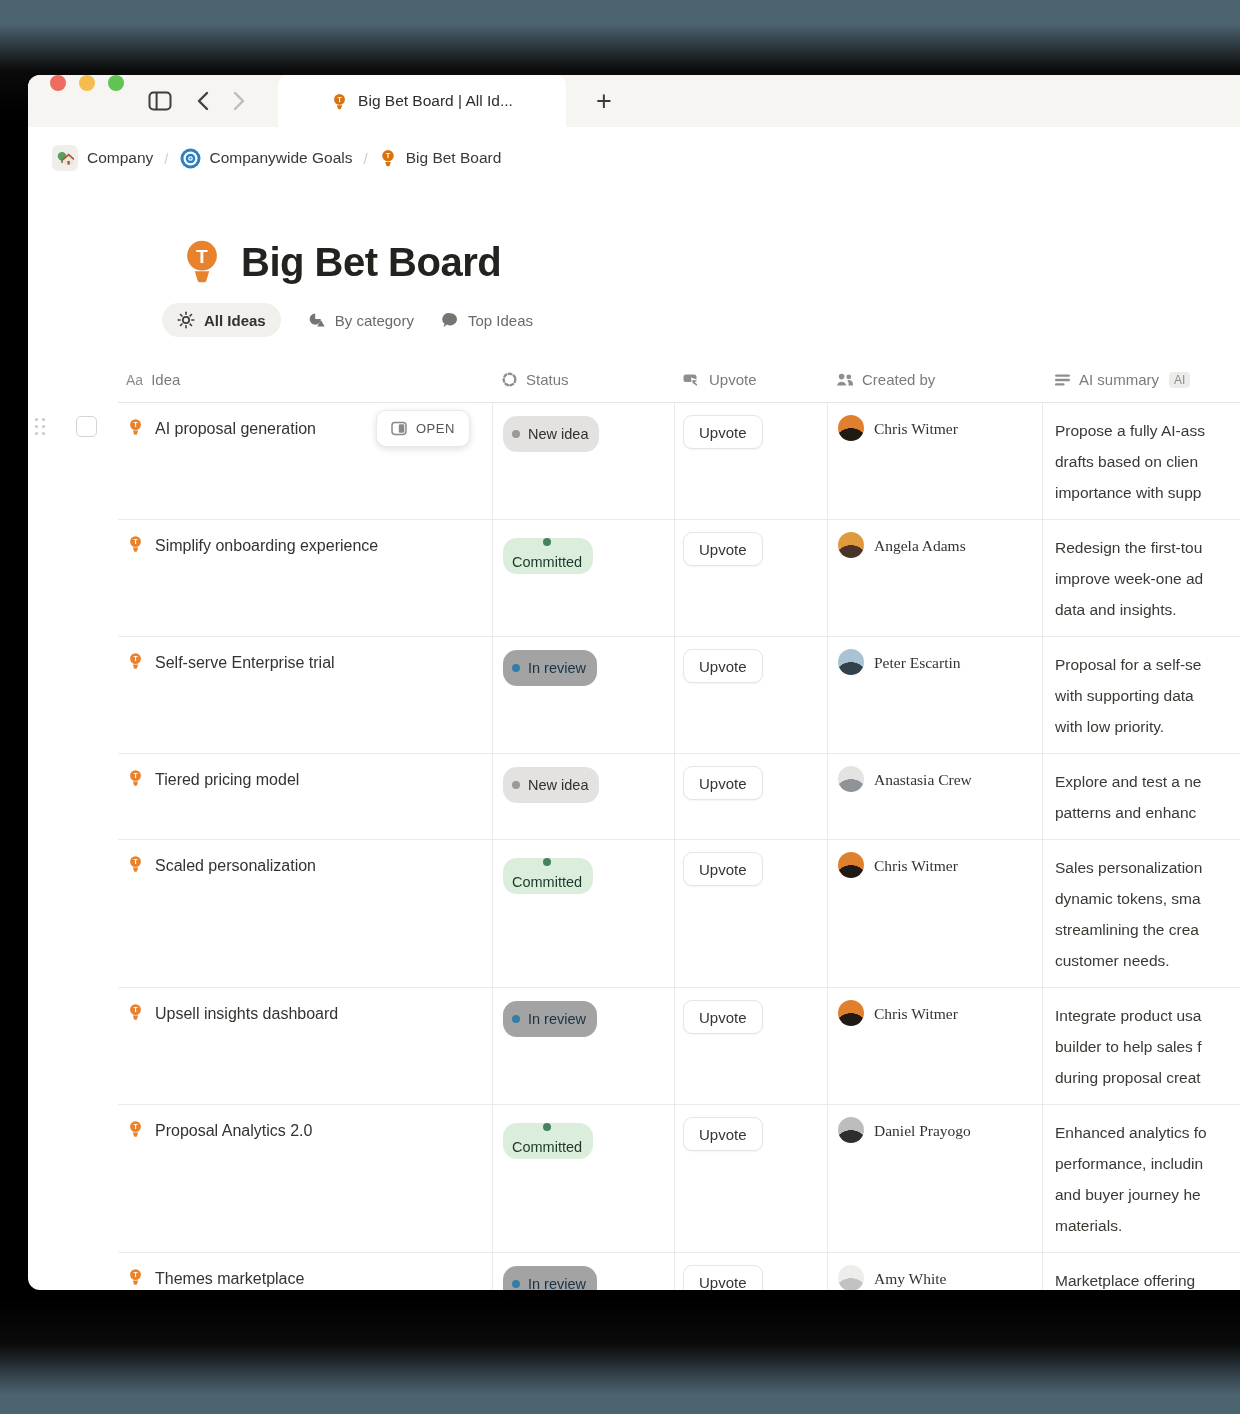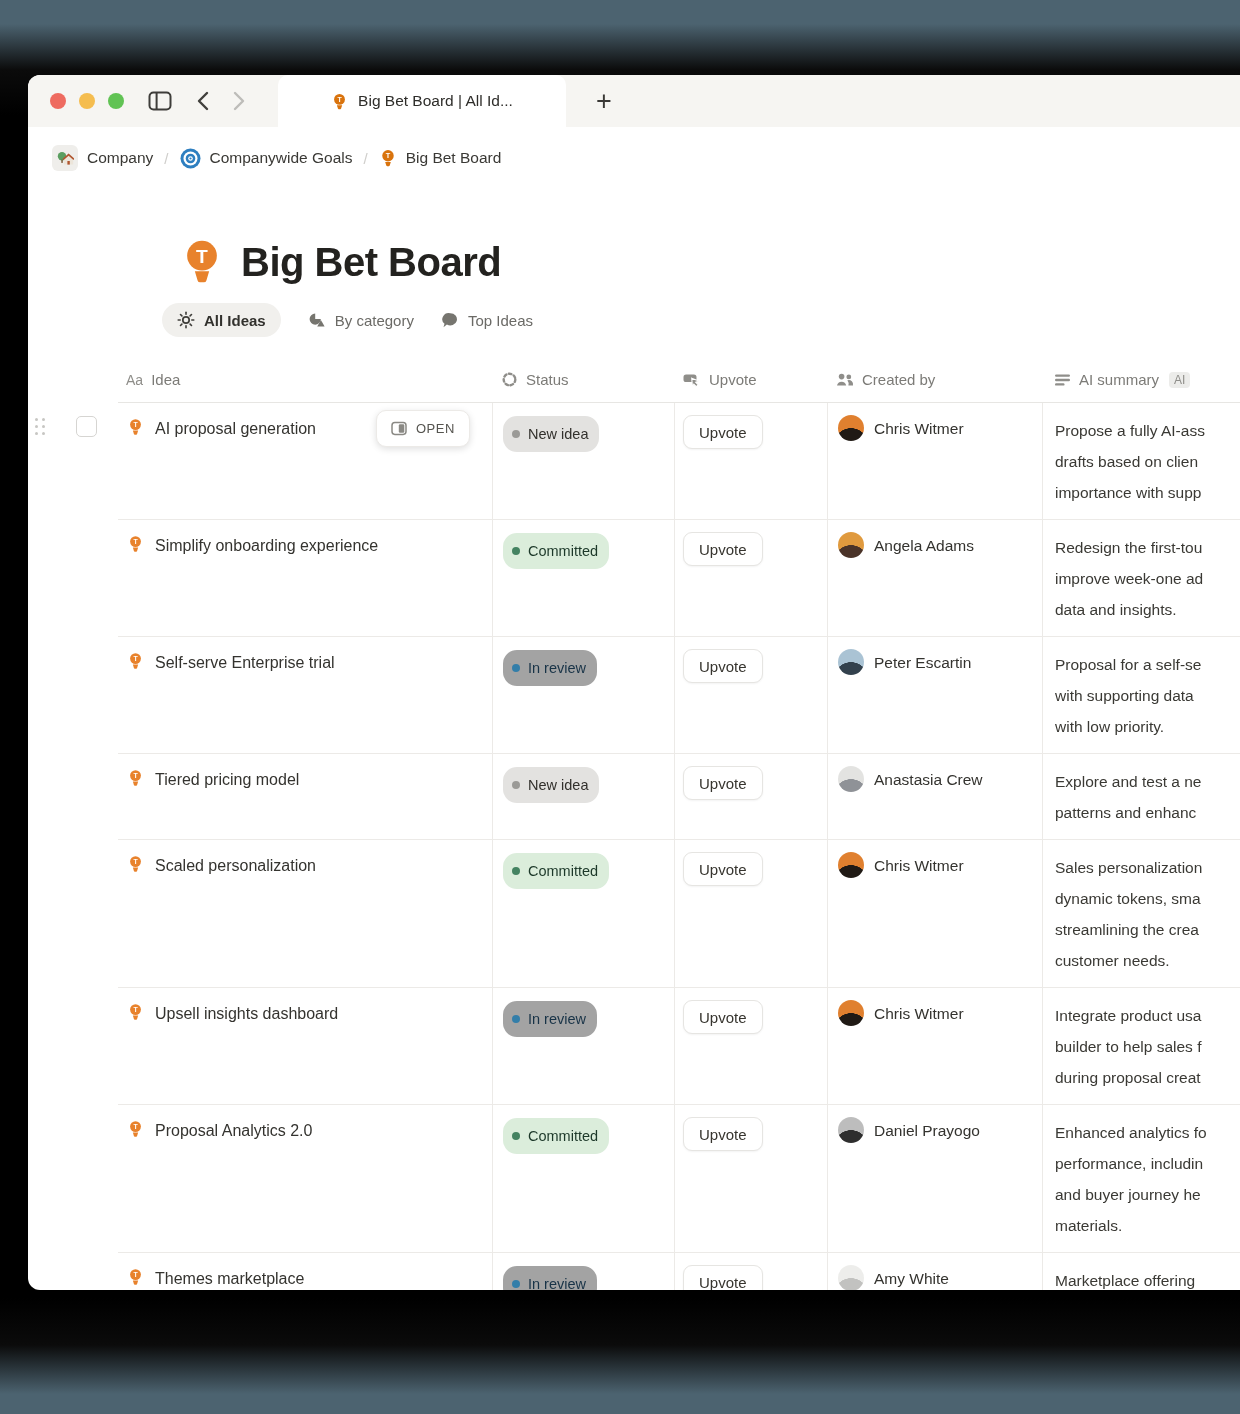--- a/index.html
+++ b/index.html
@@ -12,21 +12,21 @@
       #4C6370 0px, #4C6370 24px,
       #0b0b0b 70px, #000 115px,
       #000 1298px, #0b0b0b 1345px,
       #4C6370 1394px, #4C6370 1414px);
   }
   .window {
     position:absolute; left:28px; top:75px; width:1212px; height:1215px;
     background:#fff; border-radius:12px 0 0 12px; overflow:hidden;
   }
   
-  .tabbar { position:relative; height:52px; background:#f6f5f2; display:flex; align-items:center; }
+  .tabbar { position:relative; height:52px; background:#f6f5f2; display:flex; }
   .lights { display:flex; gap:13px; margin-left:22px; }
   .light { width:16px; height:16px; border-radius:50%; display:block; }
   .light.red{ background:#ee6b60; } .light.yellow{ background:#f5bd4f; } .light.green{ background:#61c354; }
   .nav-ic { margin-left:24px; display:flex; align-items:center; }
   .chev { margin-left:24px; display:flex; align-items:center; }
   .tab {
     position:absolute; left:250px; top:0; width:288px; height:52px; background:#fff;
     border-radius:10px 10px 0 0; display:flex; align-items:center; justify-content:center; gap:10px;
     font-size:15.5px; font-weight:500; color:#2e2d2a;
   }
@@ -58,26 +58,26 @@
   .idea-label { line-height:28px; white-space:nowrap; overflow:hidden; }
   .drag-handle { position:absolute; left:-83px; top:15px; display:grid; grid-template-columns:3px 3px; gap:4px; }
   .drag-handle i { width:3px; height:3px; border-radius:50%; background:#c7c6c3; display:block; }
   .row-checkbox { position:absolute; left:-42px; top:13px; width:21px; height:21px; border:1.5px solid #d6d5d2; border-radius:5px; background:#fff; }
   .open-btn { position:absolute; left:258px; top:7px; height:37px; display:flex; align-items:center; gap:9px; padding:8px 14px;
     background:#fff; border:1px solid #eceae7; border-radius:10px; box-shadow:0 2px 7px rgba(0,0,0,.13);
     font-size:13px; font-weight:500; letter-spacing:.5px; color:#55544f; }
   .pill { display:inline-flex; align-items:center; gap:8px; height:36px; padding:0 11px 0 9px; border-radius:14px; font-size:14.5px; margin-top:1px; }
   .pill .dot { width:8px; height:8px; border-radius:50%; }
   .pill-gray { background:#e3e2e0; color:#32302c; } .pill-gray .dot { background:#9b9a97; }
-  .pill-green { background:#dbeddb; color:#1c3829; } .pill-green .dot { background:#448361; }
+  .pill-green { background:#dbeddb; color:#1c3829;flex-direction:column; } .pill-green .dot { background:#448361; }
   .pill-blue { background:#a3a3a3; color:#183347; } .pill-blue .dot { background:#337ea9; }
   .upvote-cell { padding-left:8px; }
   .upvote-btn { height:34px; padding:0 15px; background:#fff; border:1px solid #e6e5e2; border-radius:9px;
     box-shadow:0 1px 2px rgba(0,0,0,.05); font-family:inherit; font-size:15px; font-weight:500; color:#37352f; cursor:pointer; }
-  .creator-cell { display:flex; align-items:flex-start; gap:10px; padding-left:10px; font-size:15.5px; color:#34332f; }
+  .creator-cell { display:flex; align-items:flex-start; gap:10px; padding-left:10px; font-size:15.5px; color:#34332f;font-family:Liberation Serif, serif; }
   .avatar { width:26px; height:26px; border-radius:50%; flex:0 0 auto; }
   .creator-name { line-height:27px; white-space:nowrap; overflow:hidden; }
   .summary-cell { padding-left:12px; font-size:15.5px; color:#3a3934; }
   .summary-line { line-height:31px; white-space:nowrap; overflow:hidden; }
   svg { display:block; }
 </style>
 </head>
 <body>
 
 <div class="window">

